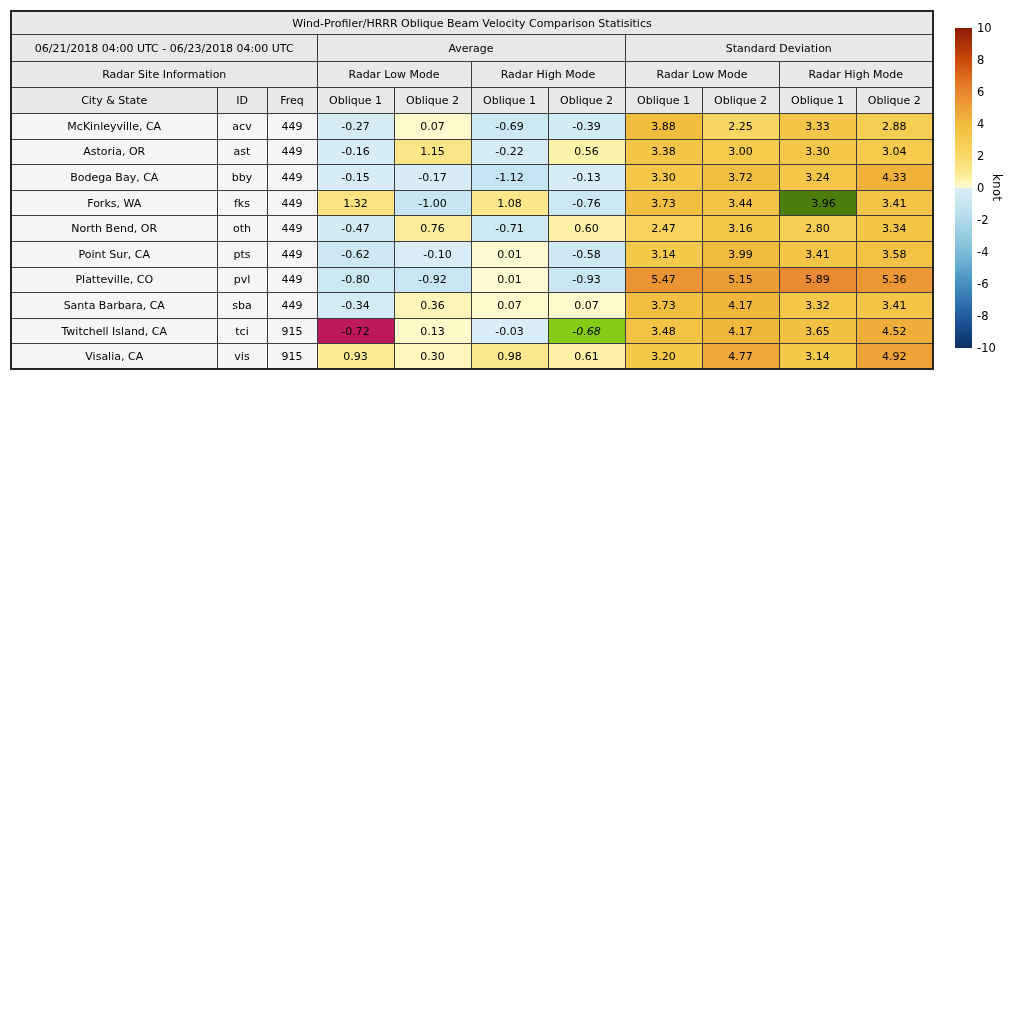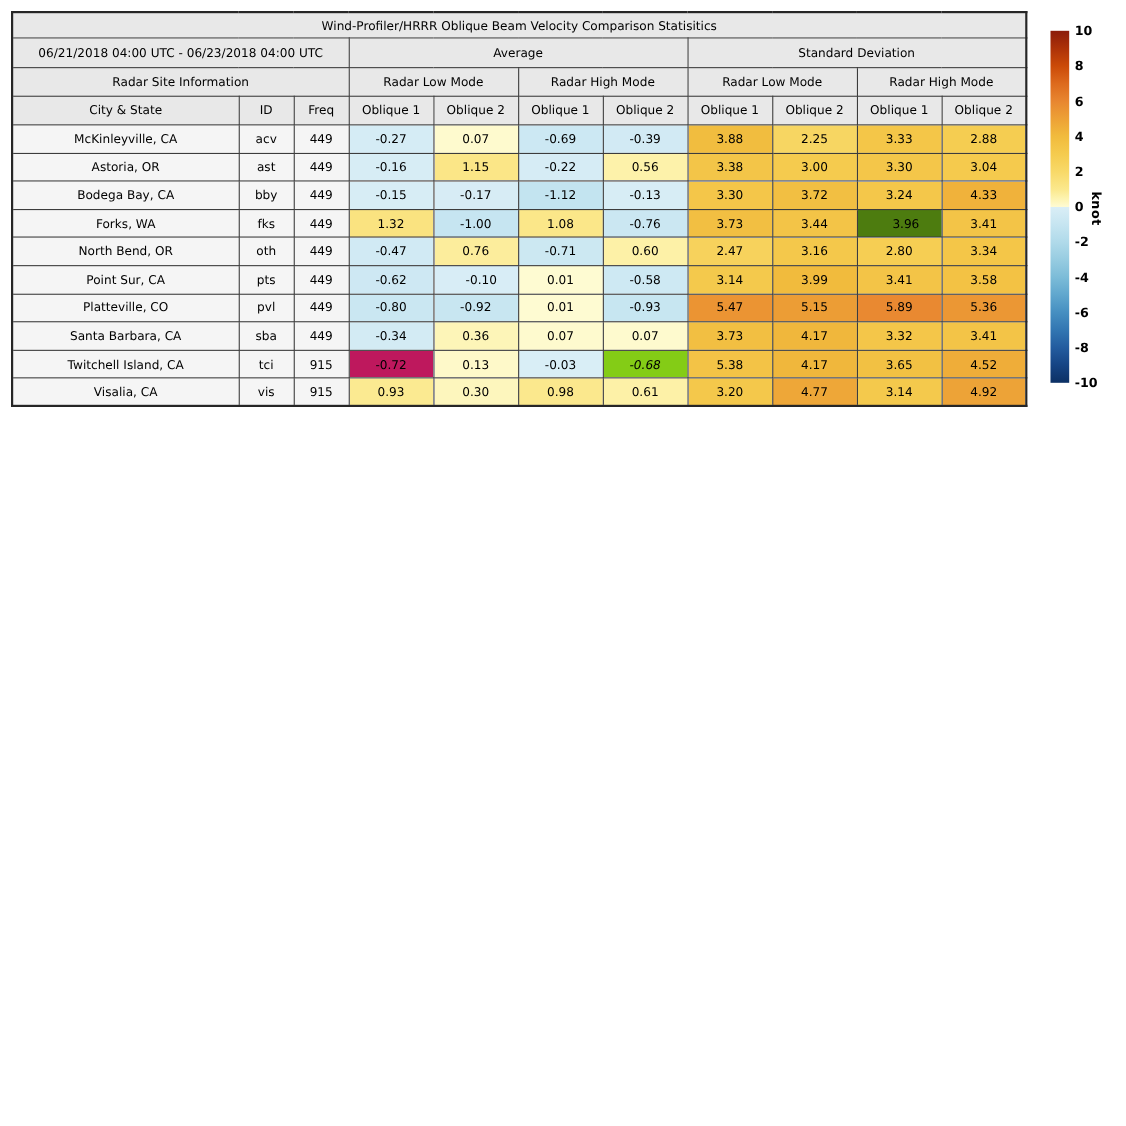--- a/index.html
+++ b/index.html
@@ -29,21 +29,21 @@
     overflow: hidden;
     white-space: nowrap;
   }
   thead th { background: #e8e8e8; }
   tr.r-title th { height: 22px; }
   tr.r-groups th { height: 26px; }
   tr.r-modes  th { height: 25px; }
   tr.r-cols   th { height: 25px; }
   tbody tr { height: 25.6px; }
   td.label-cell { background: #f5f5f5; }
-  .colorbar-wrap { position: absolute; left: 955px; top: 28px; width: 70px; height: 320px; font-weight: bold; }
+  .colorbar-wrap { position: absolute; left: 955px; top: 28px; width: 70px; height: 320px; }
   .cbar-gradient { position: absolute; left: 0; top: 0; width: 17px; height: 320px; }
   .tick-label {
     position: absolute; left: 22px; height: 14px; line-height: 14px;
     font-size: 11.5px; color: #000;
   }
   .cbar-unit {
     position: absolute; left: 35px; top: 146px;
     writing-mode: vertical-rl;
     font-size: 11.5px; color: #000;
     letter-spacing: 0.5px;
@@ -204,21 +204,21 @@
           <td style="background: rgb(243, 196, 71);">3.41</td>
         </tr>
         <tr>
           <td class="label-cell">Twitchell Island, CA</td>
           <td class="label-cell">tci</td>
           <td class="label-cell">915</td>
           <td style="background: #be185d;">-0.72</td>
           <td style="background: rgb(254, 249, 201);">0.13</td>
           <td style="background: rgb(217, 238, 246);">-0.03</td>
           <td style="background: #84cc16; font-style: italic;">-0.68</td>
-          <td style="background: rgb(243, 195, 70);">5.38</td>
+          <td style="background: rgb(243, 195, 70);">3.48</td>
           <td style="background: rgb(240, 183, 60);">4.17</td>
           <td style="background: rgb(242, 193, 67);">3.65</td>
           <td style="background: rgb(239, 173, 57);">4.52</td>
         </tr>
         <tr>
           <td class="label-cell">Visalia, CA</td>
           <td class="label-cell">vis</td>
           <td class="label-cell">915</td>
           <td style="background: rgb(251, 234, 145);">0.93</td>
           <td style="background: rgb(253, 246, 189);">0.30</td>

